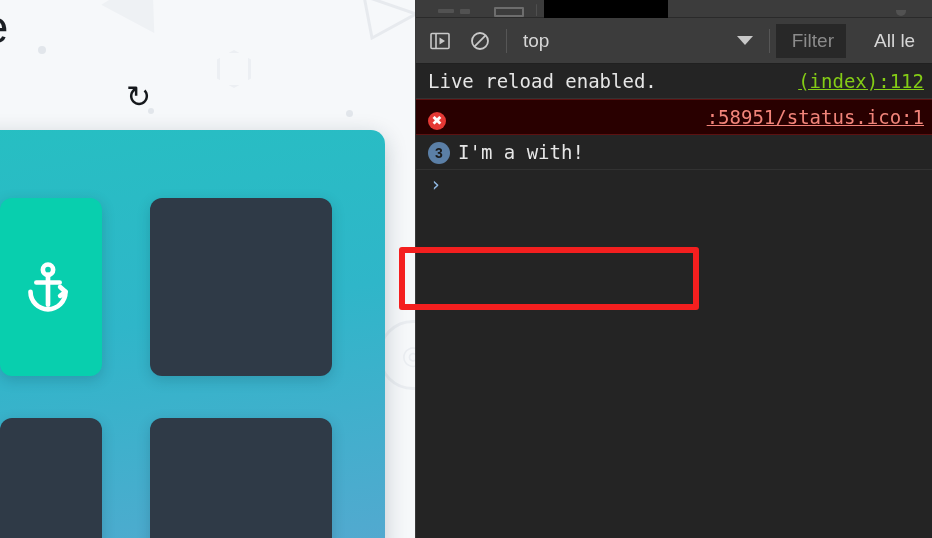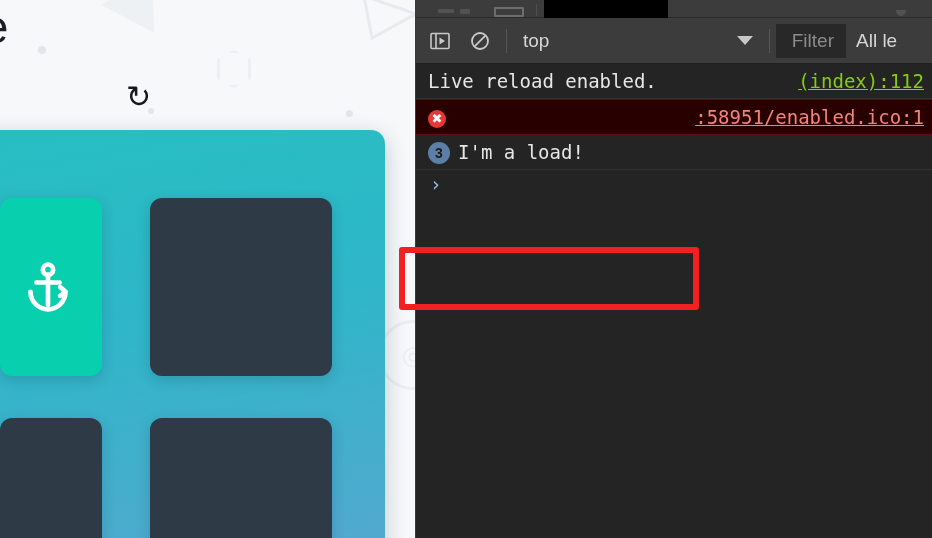--- a/index.html
+++ b/index.html
@@ -92,25 +92,26 @@
   #filter-input {
     height:34px; min-width:70px; padding:0 12px;
     background:#282828; color:#8b8b8b; font-size:19px;
     display:flex; align-items:center;
     font-family:"Liberation Sans", sans-serif;
     justify-content:flex-end;
   }
   #level-select {
     color:#d6d6d6; font-size:19px; padding-left:10px; white-space:nowrap;
     font-family:"Liberation Sans", sans-serif;
+    margin-left:18px;
   }
 
   #console-body { position:relative; background:#242424; height:472px; }
   .msg {
-    display:flex; align-items:center; justify-content:space-between;
+    display:flex; align-items:flex-end; justify-content:space-between;
     padding:4px 8px 4px 0; font-size:19px; line-height:26px;
   }
   .msg-log   { background:#242424; color:#e6e6e6; border-bottom:1px solid #323232; }
   .msg-error { background:#290000; color:#f2847a; border-top:1px solid #5c1111; border-bottom:1px solid #5c1111; }
   .msg-info  { background:#242424; color:#e6e6e6; border-bottom:1px solid #323232; }
   .msg-left  { display:flex; align-items:flex-start; gap:8px; padding-left:12px; flex:1; min-width:0; }
   .msg-text  { white-space:normal; word-break:break-word; }
   .msg-src { flex:0 0 auto; text-decoration:underline; padding-left:10px; white-space:nowrap; }
   .src-log   { color:#84cc16; }
   .src-error { color:#f2847a; }
@@ -231,27 +232,27 @@
         <div class="msg-left">
           <span class="msg-text">Live reload enabled.</span>
         </div>
         <span class="msg-src src-log">(index):112</span>
       </div>
 
       <div class="msg msg-error">
         <div class="msg-left">
           <span class="err-icon">✖</span>
         </div>
-        <span class="msg-src src-error">:58951/enabled.ico:1</span>
+        <span class="msg-src src-error">:58951/status.ico:1</span>
       </div>
 
       <div class="msg msg-info">
         <div class="msg-left">
           <span class="count-badge">3</span>
-          <span class="msg-text">I'm a load!</span>
+          <span class="msg-text">I'm a with!</span>
         </div>
       </div>
 
       <div id="prompt-row">
         <span>›</span>
       </div>
 
       <div id="highlight-box"></div>
     </div>
   </div>

